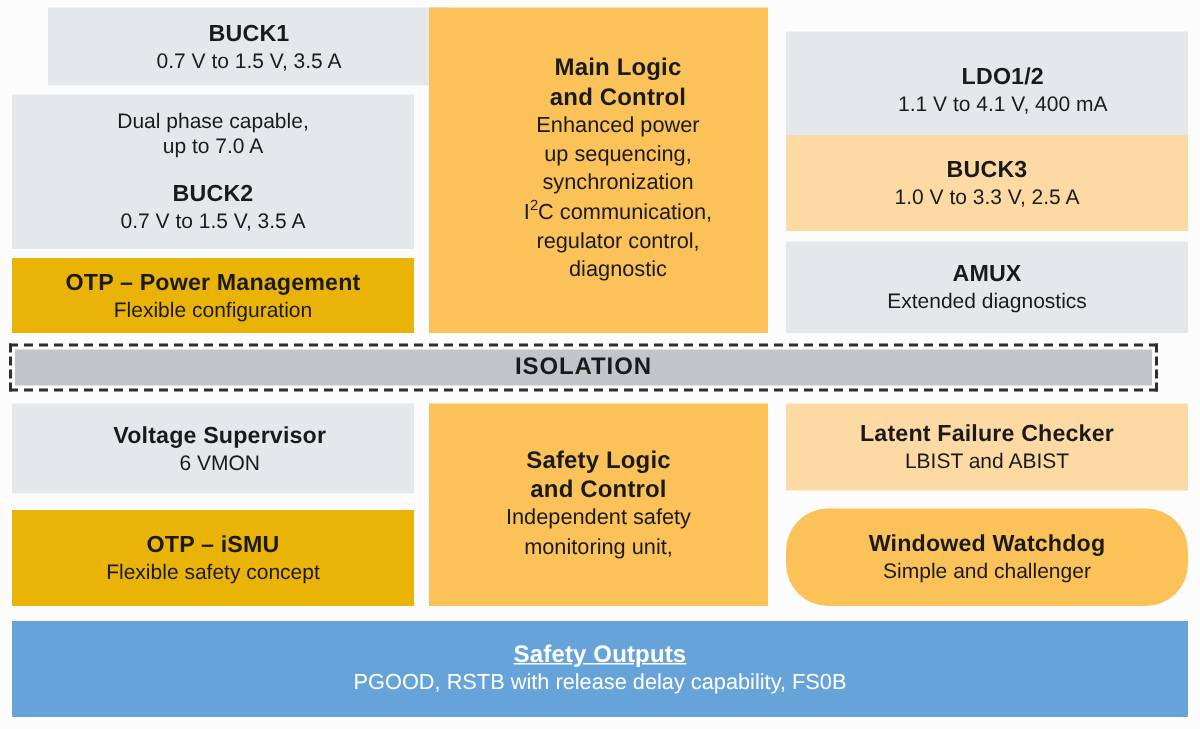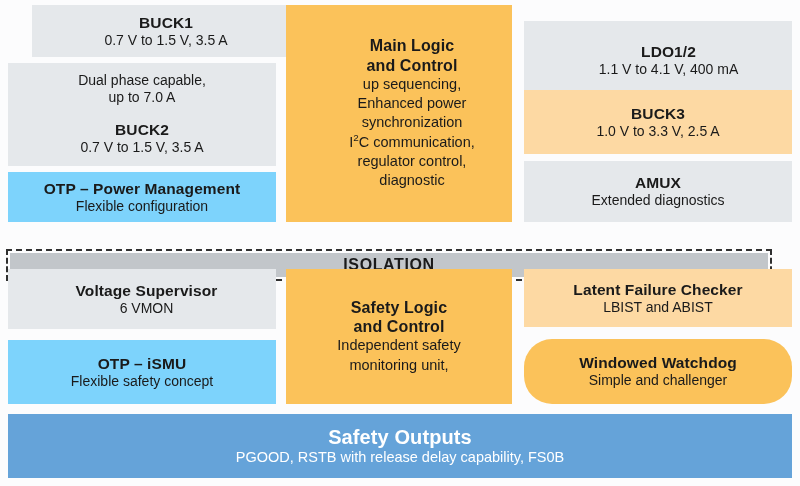--- a/index.html
+++ b/index.html
@@ -34,28 +34,28 @@
   .block .title {
     font-weight: bold;
     font-size: 15.5px;
     letter-spacing: 0.1px;
   }
   .block .sub {
     font-weight: normal;
     font-size: 14px;
   }
   .gray   { background: #e5e8eb; }
-  .blue   { background: #7dd3fc; }
+  .blue   { background: #eab308; }
   .orange { background: #fbc25a; }
   .orange-light { background: #fdd9a3; }
   .bigblue {
     background: #65a3d9;
     color: #ffffff;
   }
-  .bigblue .title { font-size: 20px; }
+  .bigblue .title { font-size: 16px; text-decoration: underline; }
   .bigblue .sub { font-size: 14.5px; }
 
   
   .tall .title { font-size: 16px; line-height: 1.2; }
   .tall .sub   { font-size: 14.5px; line-height: 1.33; }
 
   
   #isolation-wrap {
     position: absolute;
     box-sizing: border-box;
@@ -101,22 +101,22 @@
   </div>
 
   <div class="block blue" style="left:8px; top:172px; width:268px; height:50px;">
     <div class="title">OTP – Power Management</div>
     <div class="sub">Flexible configuration</div>
   </div>
 
   <div class="block orange tall" style="left:286px; top:5px; width:226px; height:217px;padding-left:32px;">
     <div class="title">Main Logic</div>
     <div class="title">and Control</div>
+    <div class="sub">Enhanced power</div>
     <div class="sub">up sequencing,</div>
-    <div class="sub">Enhanced power</div>
     <div class="sub">synchronization</div>
     <div class="sub">I<sup>2</sup>C communication,</div>
     <div class="sub">regulator control,</div>
     <div class="sub">diagnostic</div>
   </div>
 
   <div class="block gray" style="left:524px; top:21px; width:268px; height:78px;padding-left:27px;">
     <div class="title">LDO1/2</div>
     <div class="sub">1.1 V to 4.1 V, 400 mA</div>
   </div>
@@ -124,21 +124,21 @@
   <div class="block orange-light" style="left:524px; top:90px; width:268px; height:64px;">
     <div class="title">BUCK3</div>
     <div class="sub">1.0 V to 3.3 V, 2.5 A</div>
   </div>
 
   <div class="block gray" style="left:524px; top:161px; width:268px; height:61px;">
     <div class="title">AMUX</div>
     <div class="sub">Extended diagnostics</div>
   </div>
 
-  <div id="isolation-wrap" style="left:6px; top:229px; width:766px; height:32px;margin-top:20px;">
+  <div id="isolation-wrap" style="left:6px; top:229px; width:766px; height:32px;">
     <div id="isolation-bar">ISOLATION</div>
   </div>
 
   <div class="block gray" style="left:8px; top:269px; width:268px; height:60px;padding-left:15px;">
     <div class="title">Voltage Supervisor</div>
     <div class="sub">6 VMON</div>
   </div>
 
   <div class="block blue" style="left:8px; top:340px; width:268px; height:64px;">
     <div class="title">OTP – iSMU</div>

